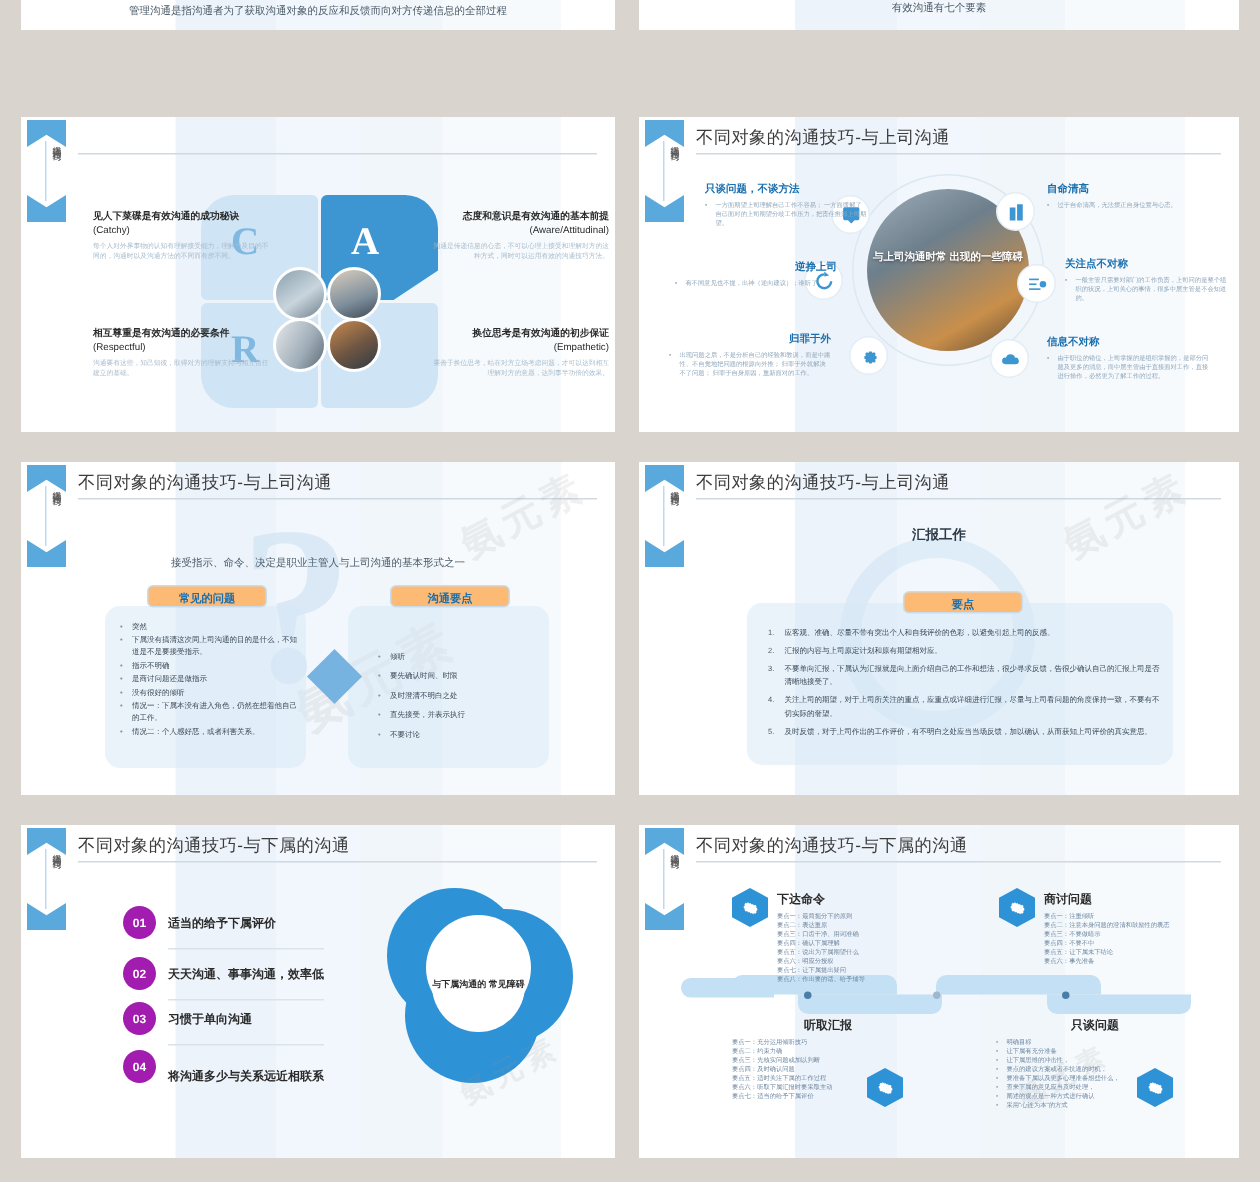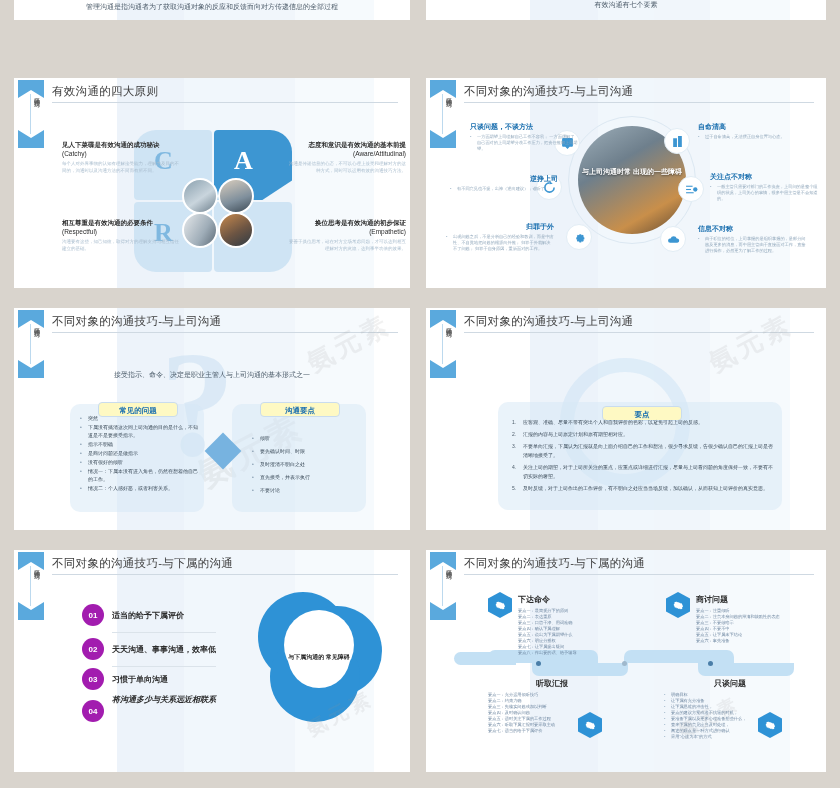--- a/index.html
+++ b/index.html
@@ -93,23 +93,23 @@
   .bb-item { position:absolute; width:108px; }
   .bb-h { font-size:7px; font-weight:bold; color:#1a6faf; line-height:10px; }
   .bb-b { font-size:4.2px; color:#8fa6ba; line-height:6px; margin-top:2px; }
 
   
   .c-h { position:absolute; width:100%; text-align:center; font-size:9px;
          font-weight:bold; color:#2d3b48; }
   .c-sub { position:absolute; width:100%; text-align:center; font-size:7px;
            color:#4a5a68; }
   .c-card { position:absolute; background:rgba(214,231,245,.5); border-radius:10px; }
-  .c-pill { position:absolute; background:#fef9c3; border:1px solid #c9dcee;
+  .c-pill { position:absolute; background:#fdba74; border:1px solid #c9dcee;
             border-radius:4px; text-align:center; font-size:7.5px;
-            font-weight:bold; color:#1a6faf; line-height:15px; height:15px;margin-top:12px; }
+            font-weight:bold; color:#1a6faf; line-height:15px; height:15px; }
   .c-list { position:absolute; font-size:5px; color:#3a4a58; line-height:8px; }
   .c-list li { margin-bottom:1px; list-style:none; position:relative;
                padding-left:8px; }
   .c-list li:before { content:"•"; position:absolute; left:0; color:#7b93a8; }
   .c-diamond { position:absolute; width:26px; height:26px; background:#77b3e0;
                transform:rotate(45deg); }
   .qmark { position:absolute; color:rgba(200,222,240,.55); font-size:150px;
            font-family:"Liberation Serif", serif; font-weight:bold; }
 
   
@@ -180,21 +180,20 @@
         <div class="band b2"></div>
       <div class="band b3"></div>
         <div class="band b4"></div>
     </div>
     <div class="sidebar">
       <div class="chev top"></div>
       <div class="chev-line"></div>
       <div class="chev bot"></div>
       <div class="side-text">高级沟通技巧</div>
     </div>
-    <div class="slide-title">有效沟通的四大原则</div>
     <div class="title-rule"></div>
 
     <div class="care-wrap">
       <div class="care-q care-c"></div>
       <div class="care-q care-a" style="clip-path: polygon(0 0,100% 0,100% 72%,62% 100%,0 100%);"></div>
       <div class="care-q care-r"></div>
       <div class="care-q care-e"></div>
       <div class="care-letter" style="left:20px; top:16px; color:#7fb8e0;">C</div>
       <div class="care-letter" style="left:100px; top:16px; color:#ffffff;">A</div>
       <div class="care-letter" style="left:20px; top:88px; color:#7fb8e0;">R</div>
@@ -388,20 +387,21 @@
       <div class="chev-line"></div>
       <div class="chev bot"></div>
       <div class="side-text">高级沟通技巧</div>
     </div>
     <div class="slide-title">不同对象的沟通技巧-与上司沟通</div>
     <div class="title-rule"></div>
 
     <div class="clock" style="left:134px; top:50px; width:130px; height:130px;"></div>
     <div class="wm" style="left:280px; top:18px;">氨元素</div>
 
+    <div class="c-h" style="top:42px;">汇报工作</div>
     <div class="c-card" style="left:72px; top:94px; width:284px; height:108px;"></div>
     <div class="c-pill" style="left:176px; top:86px; width:80px;">要点</div>
 
     <ul class="d-ol" style="left:86px; top:110px; width:262px;">
       <li>应客观、准确、尽量不带有突出个人和自我评价的色彩，以避免引起上司的反感。</li>
       <li>汇报的内容与上司原定计划和原有期望相对应。</li>
       <li>不要单向汇报，下属认为汇报就是向上面介绍自己的工作和想法，很少寻求反馈，告很少确认自己的汇报上司是否清晰地接受了。</li>
       <li>关注上司的期望，对于上司所关注的重点，应重点或详细进行汇报，尽量与上司看问题的角度保持一致，不要有不切实际的奢望。</li>
       <li>及时反馈，对于上司作出的工作评价，有不明白之处应当当场反馈，加以确认，从而获知上司评价的真实意思。</li>
     </ul>
@@ -429,21 +429,21 @@
 
     <div class="e-num" style="left:68px; top:88px;">02</div>
     <div class="e-label" style="left:98px; top:94px;">天天沟通、事事沟通，效率低</div>
     <div class="e-rule" style="left:98px; top:116px; width:104px;"></div>
 
     <div class="e-num" style="left:68px; top:118px;">03</div>
     <div class="e-label" style="left:98px; top:124px;">习惯于单向沟通</div>
     <div class="e-rule" style="left:98px; top:146px; width:104px;"></div>
 
     <div class="e-num" style="left:68px; top:150px;">04</div>
-    <div class="e-label" style="left:98px; top:144px;font-style:italic;">将沟通多少与关系远近相联系</div>
+    <div class="e-label" style="left:98px; top:162px;">将沟通多少与关系远近相联系</div>
 
     <div class="tri-wrap">
       <div class="tri-c" style="left:4px; top:0; width:90px; height:90px;"></div>
       <div class="tri-c" style="left:38px; top:14px; width:90px; height:90px;"></div>
       <div class="tri-c" style="left:16px; top:40px; width:90px; height:90px;"></div>
       <div class="tri-c" style="left:30px; top:18px; width:70px; height:70px;
            background:#fff;"></div>
       <div class="tri-hole" style="left:34px; top:34px; width:62px; height:62px;">
         <span>与下属沟通的
 常见障碍</span>

